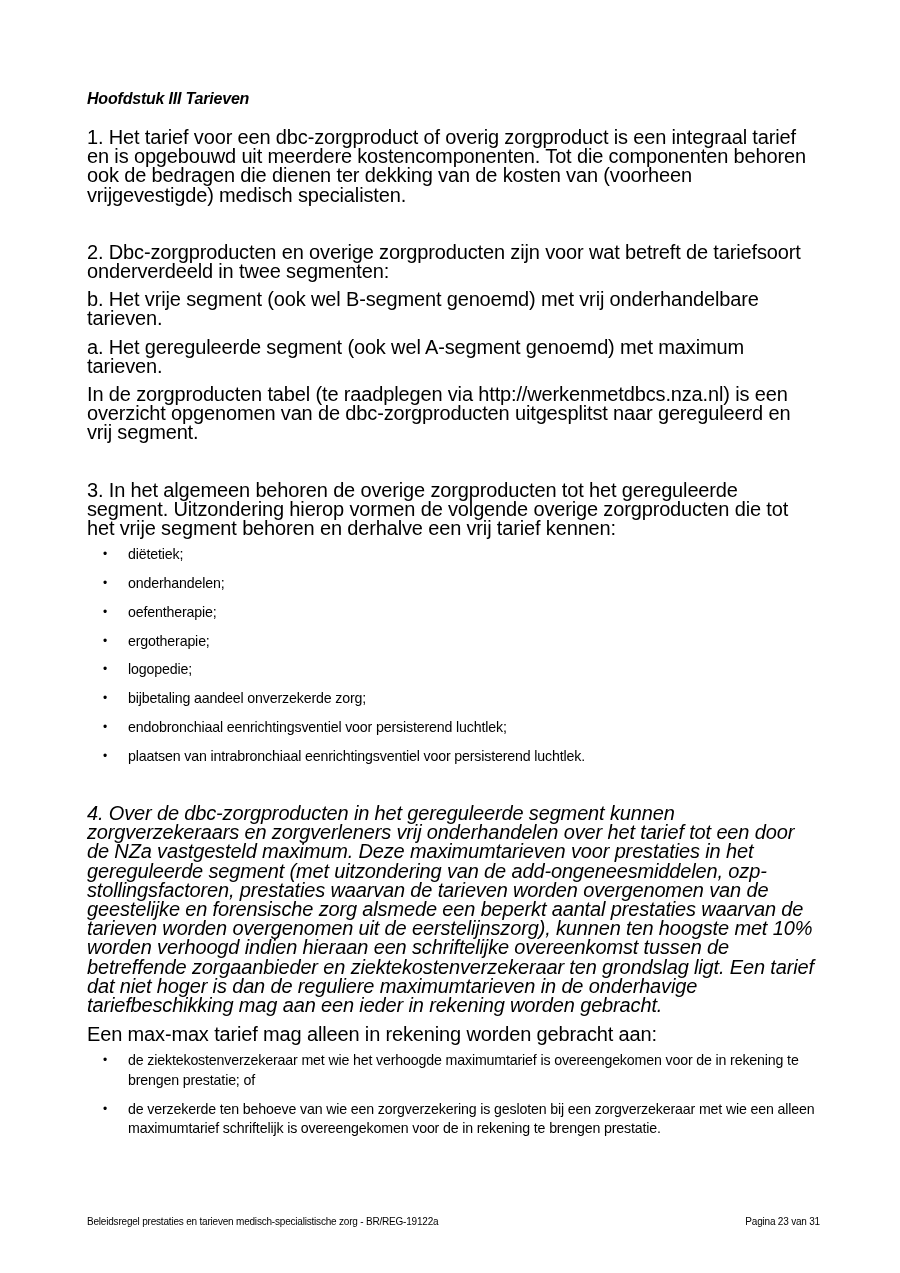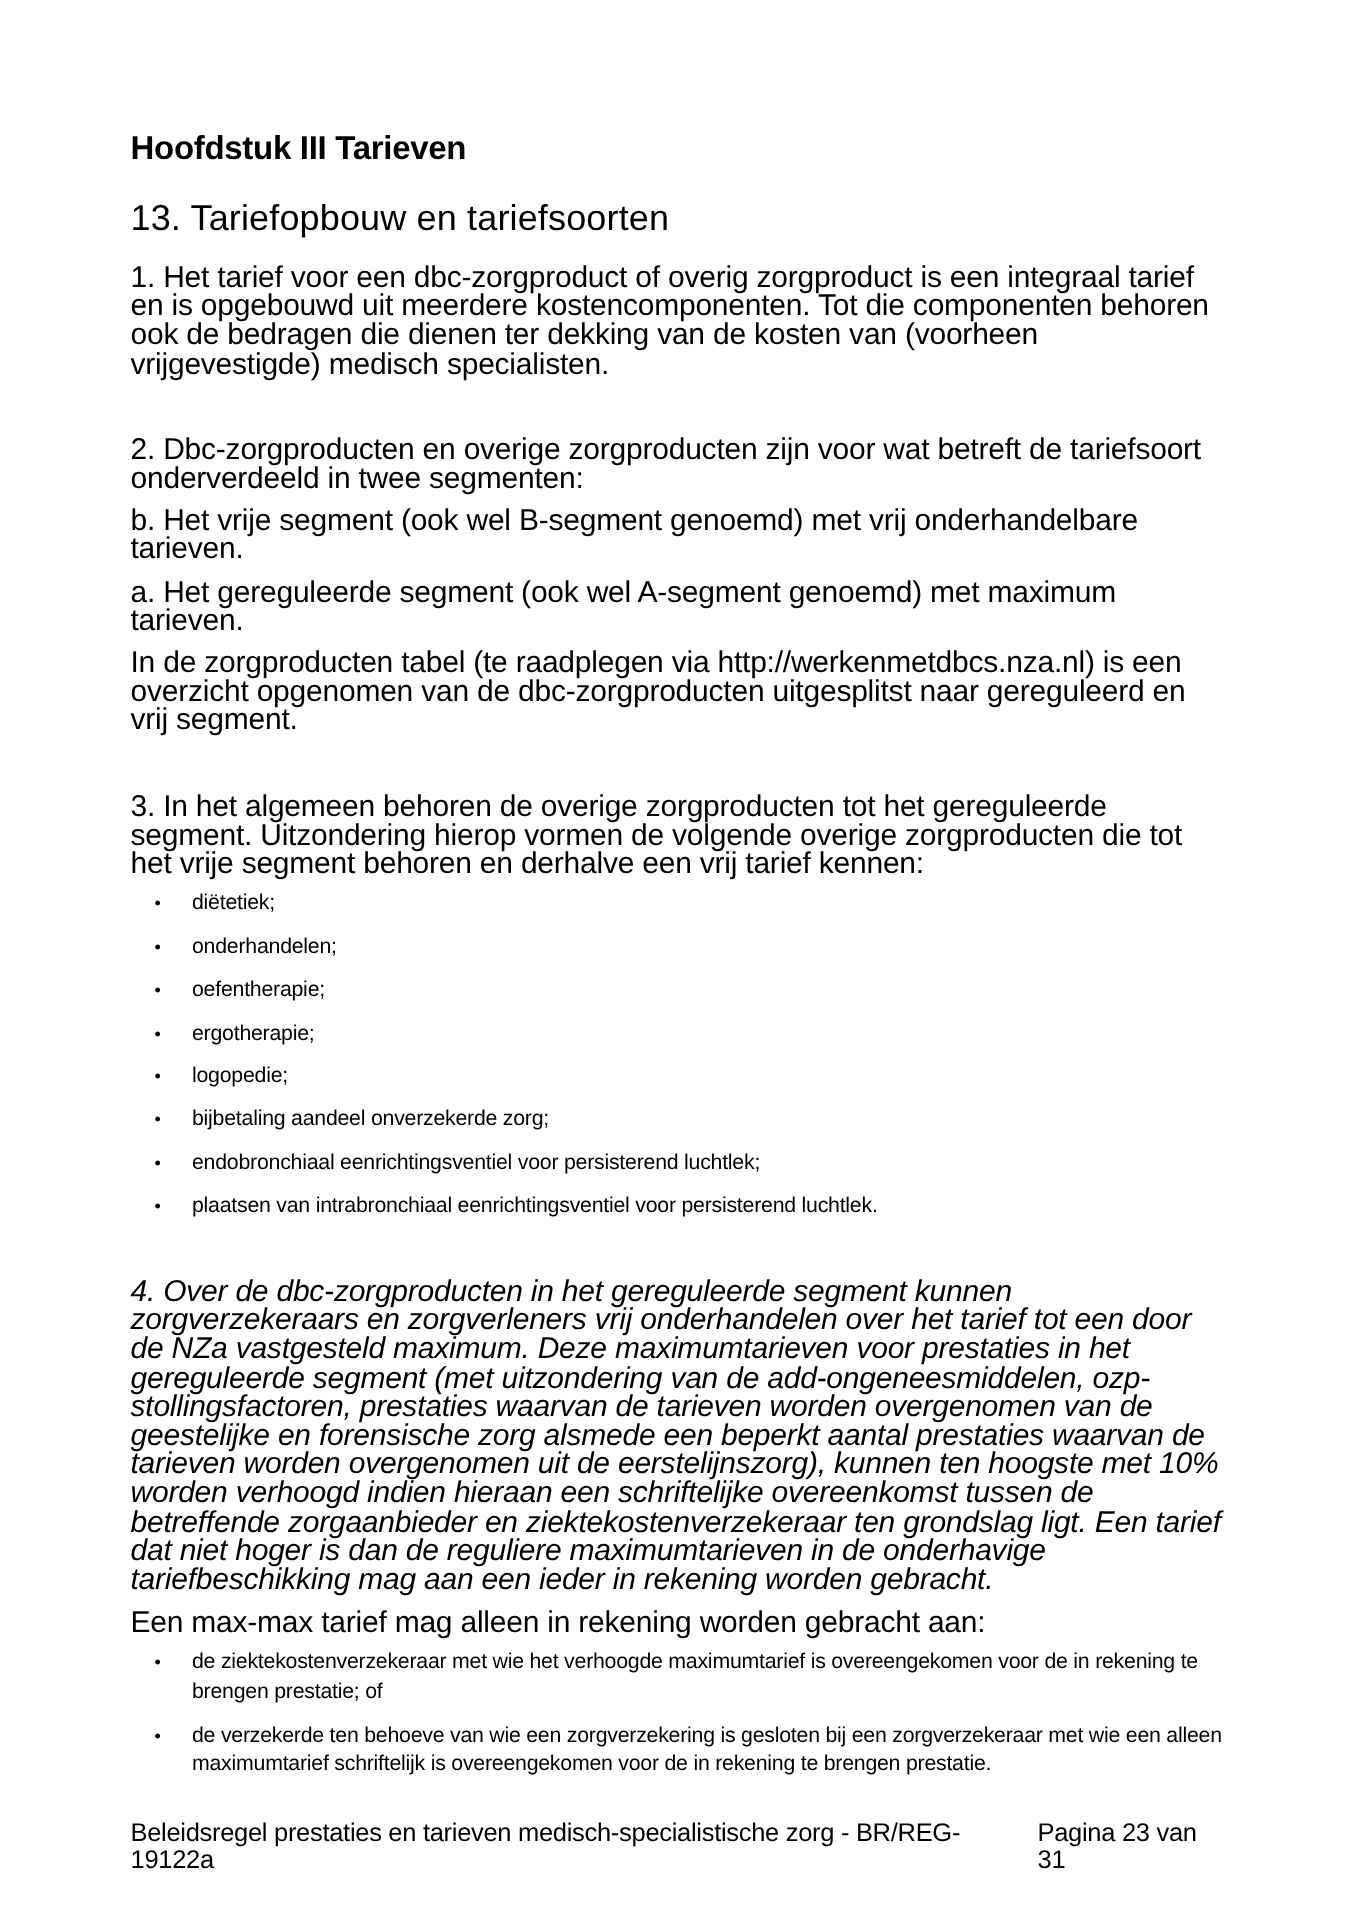--- a/index.html
+++ b/index.html
@@ -15,25 +15,26 @@
       font-family: "Liberation Sans", sans-serif;
       color: #000000;
     }
     .page {
       position: absolute;
       left: 87px;
       top: 84px;
       width: 730px;
     }
     .chapter-title {
-      font-size: 22px;
+      font-size: 16px;
       font-weight: bold;
       margin: 0;
       line-height: 30px;
       letter-spacing: -0.2px;
+      font-style: italic;
     }
     .section-title {
       font-size: 24px;
       font-weight: normal;
       margin: 16px 0 0 0;
       line-height: 32px;
       letter-spacing: 0.1px;
     }
     .para {
       font-size: 20px;
@@ -85,33 +86,32 @@
       position: absolute;
       left: 16px;
       top: 0;
       font-size: 12px;
     }
     .footer {
       position: absolute;
       left: 87px;
       top: 1213px;
       width: 733px;
-      font-size: 17px;
+      font-size: 10px;
       line-height: 18px;
       display: flex;
       justify-content: space-between;
       letter-spacing: -0.2px;
     }
   </style>
 </head>
 <body>
 
 <div class="page">
   <h1 class="chapter-title">Hoofdstuk III Tarieven</h1>
-  <h2 class="section-title">13. Tariefopbouw en tariefsoorten</h2>
 
   <p class="para p1">1. Het tarief voor een dbc-zorgproduct of overig zorgproduct is een integraal tarief en is opgebouwd uit meerdere kostencomponenten. Tot die componenten behoren ook de bedragen die dienen ter dekking van de kosten van (voorheen vrijgevestigde) medisch specialisten.</p>
 
   <p class="para p2">2. Dbc-zorgproducten en overige zorgproducten zijn voor wat betreft de tariefsoort onderverdeeld in twee segmenten:</p>
   <p class="para pb">b. Het vrije segment (ook wel B-segment genoemd) met vrij onderhandelbare tarieven.</p>
   <p class="para pa">a. Het gereguleerde segment (ook wel A-segment genoemd) met maximum tarieven.</p>
   <p class="para pc">In de zorgproducten tabel (te raadplegen via http://werkenmetdbcs.nza.nl) is een overzicht opgenomen van de dbc-zorgproducten uitgesplitst naar gereguleerd en vrij segment.</p>
 
   <p class="para p3">3. In het algemeen behoren de overige zorgproducten tot het gereguleerde segment. Uitzondering hierop vormen de volgende overige zorgproducten die tot het vrije segment behoren en derhalve een vrij tarief kennen:</p>
 

